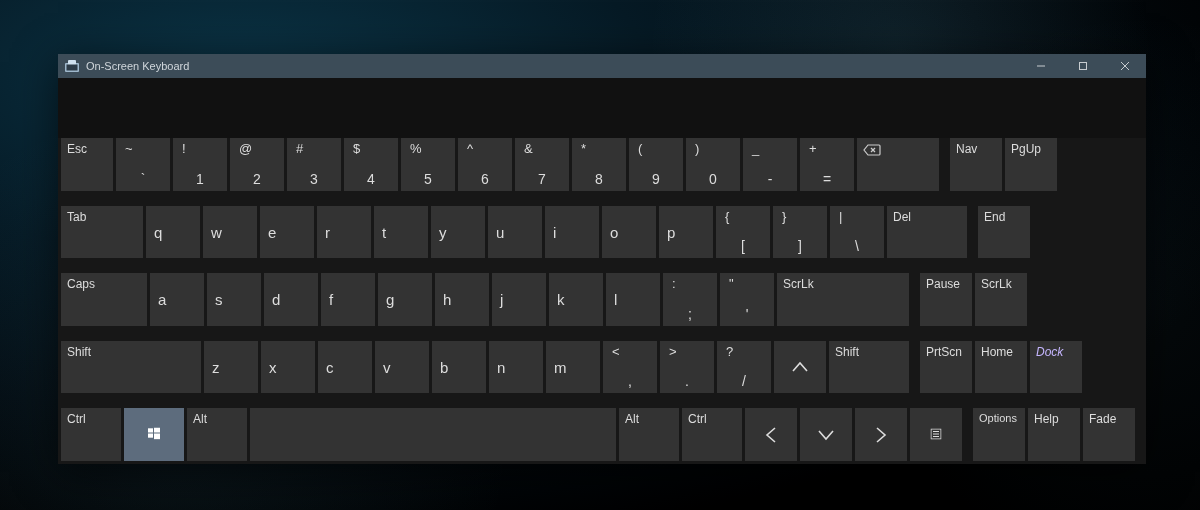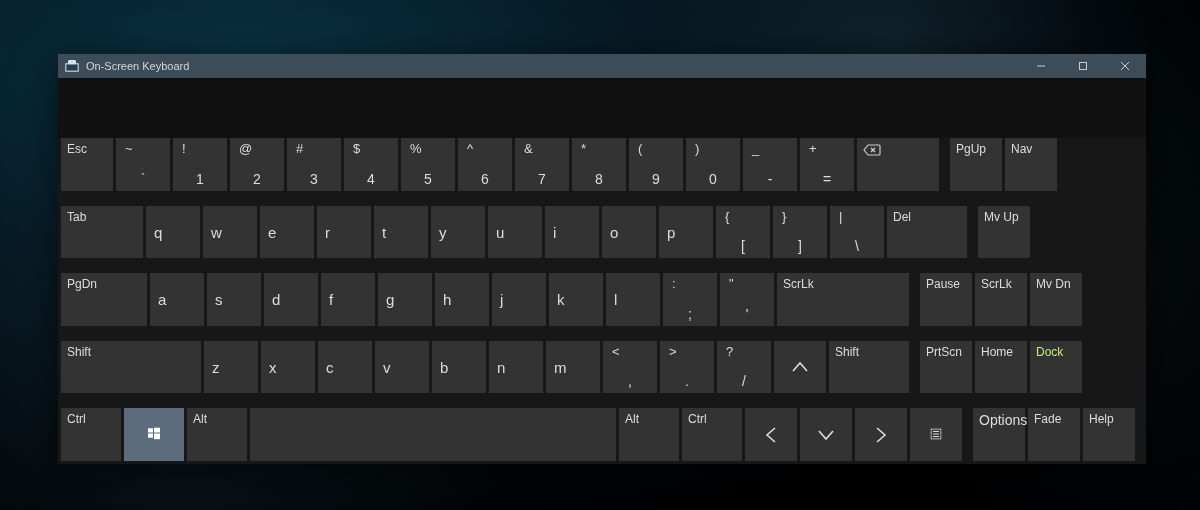--- a/index.html
+++ b/index.html
@@ -35,21 +35,21 @@
   }
   .titlebar .win-btn svg{stroke:#c7ccd0;}
   .empty-row{height:60px;background:#111;}
   .kbd{flex:1;display:flex;flex-direction:column;gap:15px;padding:0 11px 3px 3px;background:#171717;text-align:center;}
   .row{display:flex;gap:3px;flex:1;}
   .key{
     background:#333;color:#ddd;font-size:13px;
     position:relative;flex:1 1 0;min-width:0;
     display:flex;
   }
-  .key.dim{color:#bef264;}
+  .key.dim{color:#c4b5fd;font-style:italic;}
   .key.win{background:#5d6c7d;}
   .key .tl{position:absolute;left:6px;top:4px;font-size:12px;}
   .key .tl-sym{position:absolute;left:9px;top:3px;font-size:13px;}
   .key .cb{position:absolute;left:50%;bottom:4px;transform:translateX(-50%);font-size:14px;}
   .key .cc{position:absolute;left:50%;top:50%;transform:translate(-50%,-50%);}
   .key .cl{position:absolute;left:8px;top:50%;transform:translateY(-50%);font-size:15px;}
   .key svg.arrow{position:absolute;left:50%;top:50%;transform:translate(-50%,-50%);}
   .side-gap{flex:0 0 5px;}
   
   .w-esc{flex:0 0 52px}.w-num{flex:0 0 54px}
@@ -158,24 +158,24 @@
         <span class="tl" style="font-size:15px">
           <svg width="18" height="12" viewBox="0 0 18 12">
               <path d="M5 1 H16 A1 1 0 0 1 17 2 V10 A1 1 0 0 1 16 11 H5 L1 6 Z" fill="none" stroke="#ccc" stroke-width="1.2"></path>
               <line x1="8" y1="4" x2="12" y2="8" stroke="#ccc" stroke-width="1.2"></line>
               <line x1="12" y1="4" x2="8" y2="8" stroke="#ccc" stroke-width="1.2"></line>
             </svg>
         </span>
       </div>
       <div class="side-gap"></div>
       <div class="key w-side">
+          <span class="tl">Nav</span>
+        </div>
+      <div class="key w-side">
           <span class="tl">PgUp</span>
-        </div>
-      <div class="key w-side">
-          <span class="tl">Nav</span>
         </div>
     </div>
 
     <div class="row">
       <div class="key w-tab">
           <span class="tl">Tab</span>
         </div>
       <div class="key w-num">
           <span class="cl">q</span>
         </div>
@@ -216,27 +216,27 @@
         </div>
       <div class="key w-num">
           <span class="tl-sym">|</span>
           <span class="cb">\</span>
         </div>
       <div class="key w-del">
           <span class="tl">Del</span>
         </div>
       <div class="side-gap"></div>
       <div class="key w-side">
-          <span class="tl">Mv Up</span>
+          <span class="tl">End</span>
         </div>
     </div>
 
     <div class="row">
       <div class="key w-caps">
-          <span class="tl">PgDn</span>
+          <span class="tl">Caps</span>
         </div>
       <div class="key w-num">
           <span class="cl">a</span>
         </div>
       <div class="key w-num">
           <span class="cl">s</span>
         </div>
       <div class="key w-num">
           <span class="cl">d</span>
         </div>
@@ -268,23 +268,20 @@
         </div>
       <div class="key w-enter">
           <span class="tl">ScrLk</span>
         </div>
       <div class="side-gap"></div>
       <div class="key w-side">
           <span class="tl">Pause</span>
         </div>
       <div class="key w-side">
           <span class="tl">ScrLk</span>
-        </div>
-      <div class="key w-side">
-          <span class="tl">Mv Dn</span>
         </div>
     </div>
 
     <div class="row">
       <div class="key w-shiftL">
           <span class="tl">Shift</span>
         </div>
       <div class="key w-num">
           <span class="cl">z</span>
         </div>
@@ -382,24 +379,24 @@
           <svg width="11" height="11" viewBox="0 0 11 11">
               <rect x="0.5" y="0.5" width="10" height="10" fill="none" stroke="#ddd" stroke-width="1"></rect>
               <line x1="2.5" y1="3" x2="8.5" y2="3" stroke="#ddd" stroke-width="1"></line>
               <line x1="2.5" y1="5.5" x2="8.5" y2="5.5" stroke="#ddd" stroke-width="1"></line>
               <line x1="2.5" y1="8" x2="8.5" y2="8" stroke="#ddd" stroke-width="1"></line>
             </svg>
         </span>
       </div>
       <div class="side-gap"></div>
       <div class="key w-side">
-          <span class="tl" style="font-size:14px">Options</span>
+          <span class="tl" style="font-size:11px">Options</span>
+        </div>
+      <div class="key w-side">
+          <span class="tl">Help</span>
         </div>
       <div class="key w-side">
           <span class="tl">Fade</span>
-        </div>
-      <div class="key w-side">
-          <span class="tl">Help</span>
         </div>
     </div>
 
   </div>
 </div>
 
 </body></html>

